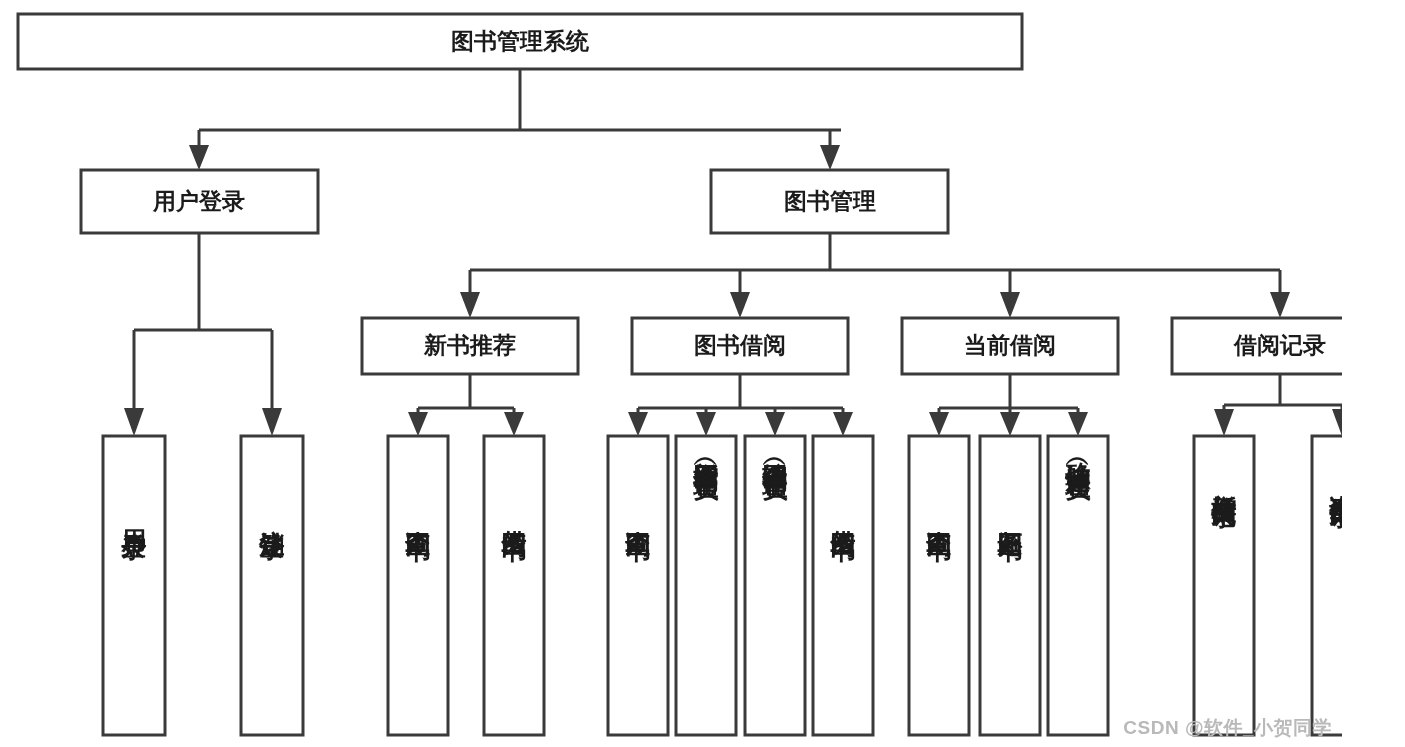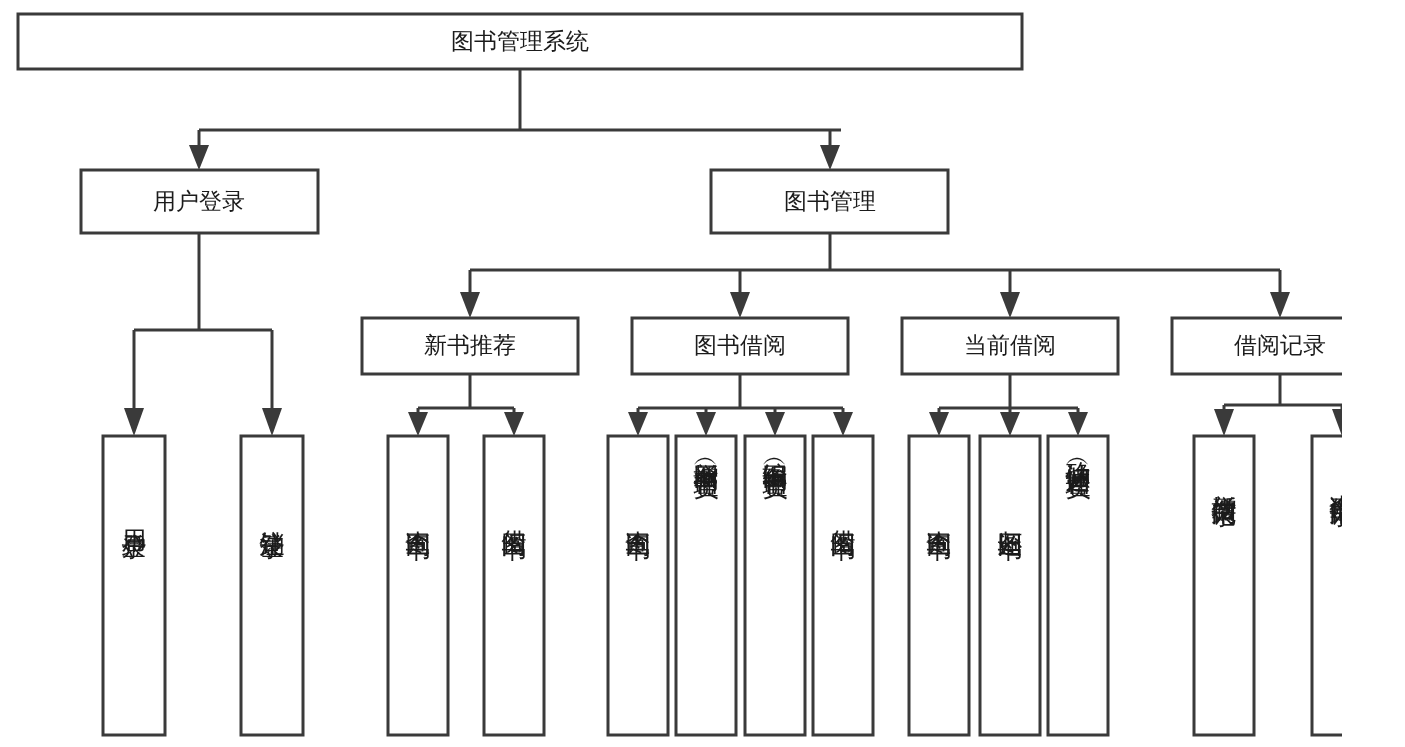--- a/index.html
+++ b/index.html
@@ -9,20 +9,21 @@
   }
   body {
     font-family: "Liberation Sans", "DejaVu Sans", sans-serif;
   }
   #diagram-root {
     position: relative;
     width: 1342px;
     height: 747px;
     background: #ffffff;
     overflow: hidden;
+    font-weight: bold;
   }
   svg#flow {
     position: absolute;
     left: 0;
     top: 0;
     width: 1405px;
     height: 747px;
     display: block;
   }
   .node-box {
@@ -219,13 +220,14 @@
   <div class="vert-label-wrap" style="left:1048px; top:436px; width:60px; height:299px;">
     <span class="vert-label" style="margin-top:6px;">确认归还（管理员）</span>
   </div>
   <div class="vert-label-wrap" style="left:1194px; top:436px; width:60px; height:299px;">
     <span class="vert-label" style="margin-top:38px;">新增借阅记录</span>
   </div>
   <div class="vert-label-wrap" style="left:1312px; top:436px; width:60px; height:299px;">
     <span class="vert-label" style="margin-top:38px;">查询借阅记录</span>
   </div>
 
+  <div id="watermark">CSDN @软件_小贺同学</div>
 </div>
 
 </body></html>

